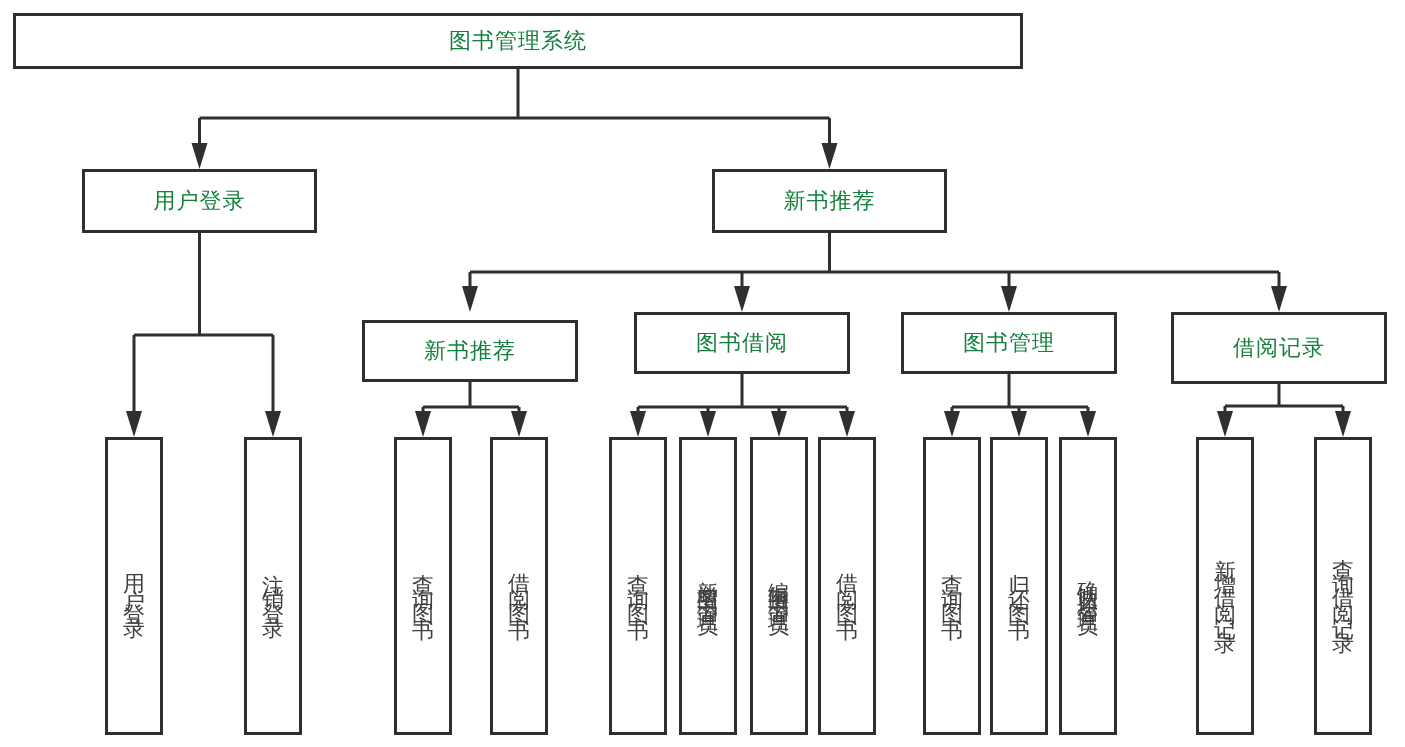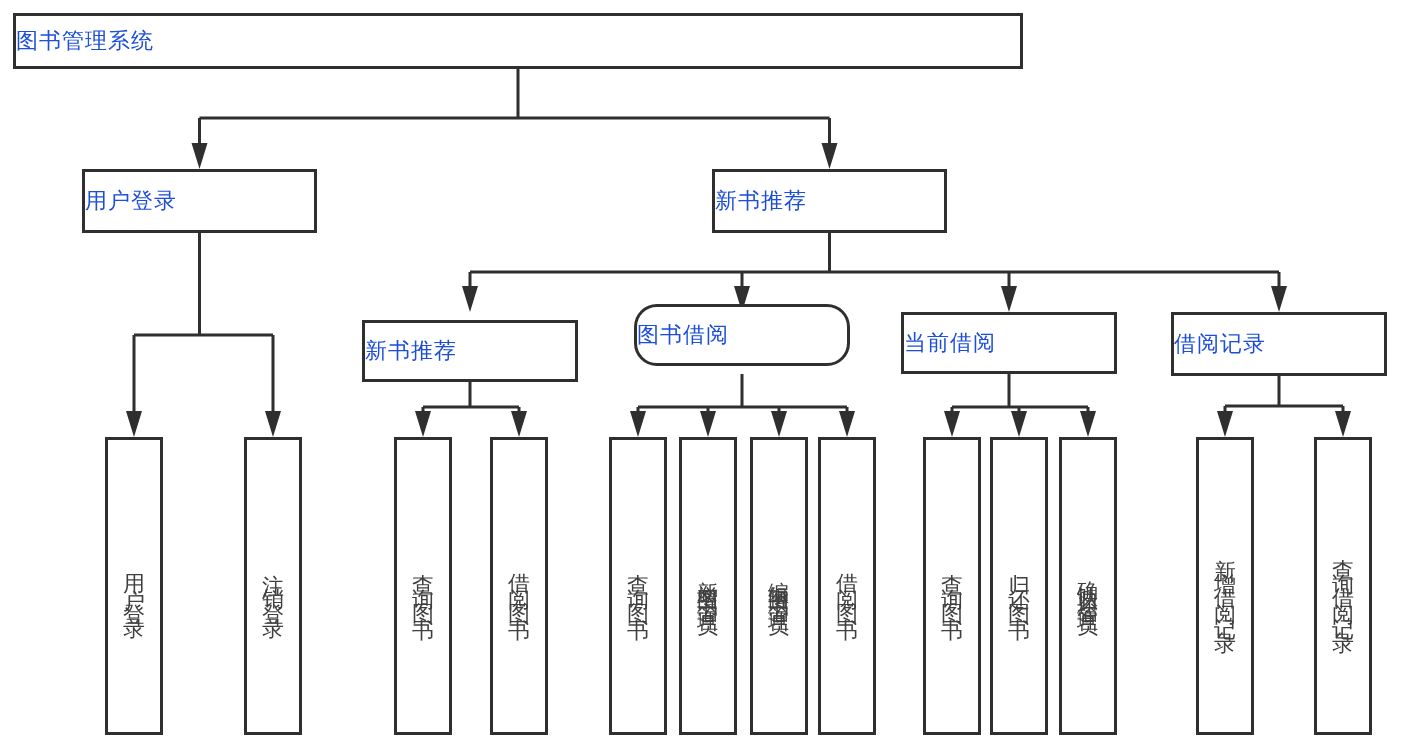--- a/index.html
+++ b/index.html
@@ -18,24 +18,24 @@
     width: 1405px; height: 747px;
     pointer-events: none;
   }
   .node {
     position: absolute;
     box-sizing: border-box;
     background: #ffffff;
     border: 3px solid #2f2f2f;
     display: flex;
     align-items: center;
-    justify-content: flex-start;
+    justify-content: center;
     font-size: 22px;
     letter-spacing: 1px;
-    color: #1d4ed8;
+    color: #15803d;
     z-index: 2;
   }
   .leaf {
     position: absolute;
     box-sizing: border-box;
     background: #ffffff;
     border: 3px solid #2f2f2f;
     width: 58px;
     top: 437px;
     height: 298px;
@@ -97,27 +97,27 @@
   <div class="node" style="left:82px; top:169px; width:235px; height:64px;">
     <span>用户登录</span>
   </div>
   <div class="node" style="left:712px; top:169px; width:235px; height:64px;">
     <span>新书推荐</span>
   </div>
 
   <div class="node" style="left:362px; top:320px; width:216px; height:62px;">
     <span>新书推荐</span>
   </div>
-  <div class="node" style="left:634px; top:304px; width:216px; height:62px;border-radius:23px;">
+  <div class="node" style="left:634px; top:312px; width:216px; height:62px;">
     <span>图书借阅</span>
   </div>
   <div class="node" style="left:901px; top:312px; width:216px; height:62px;">
-    <span>当前借阅</span>
+    <span>图书管理</span>
   </div>
-  <div class="node" style="left:1171px; top:312px; width:216px; height:64px;">
+  <div class="node" style="left:1171px; top:312px; width:216px; height:72px;">
     <span>借阅记录</span>
   </div>
 
   <div class="leaf" style="left:105px;">
     <span class="vtext">用户登录</span>
   </div>
   <div class="leaf" style="left:244px;">
     <span class="vtext">注销登录</span>
   </div>
 

